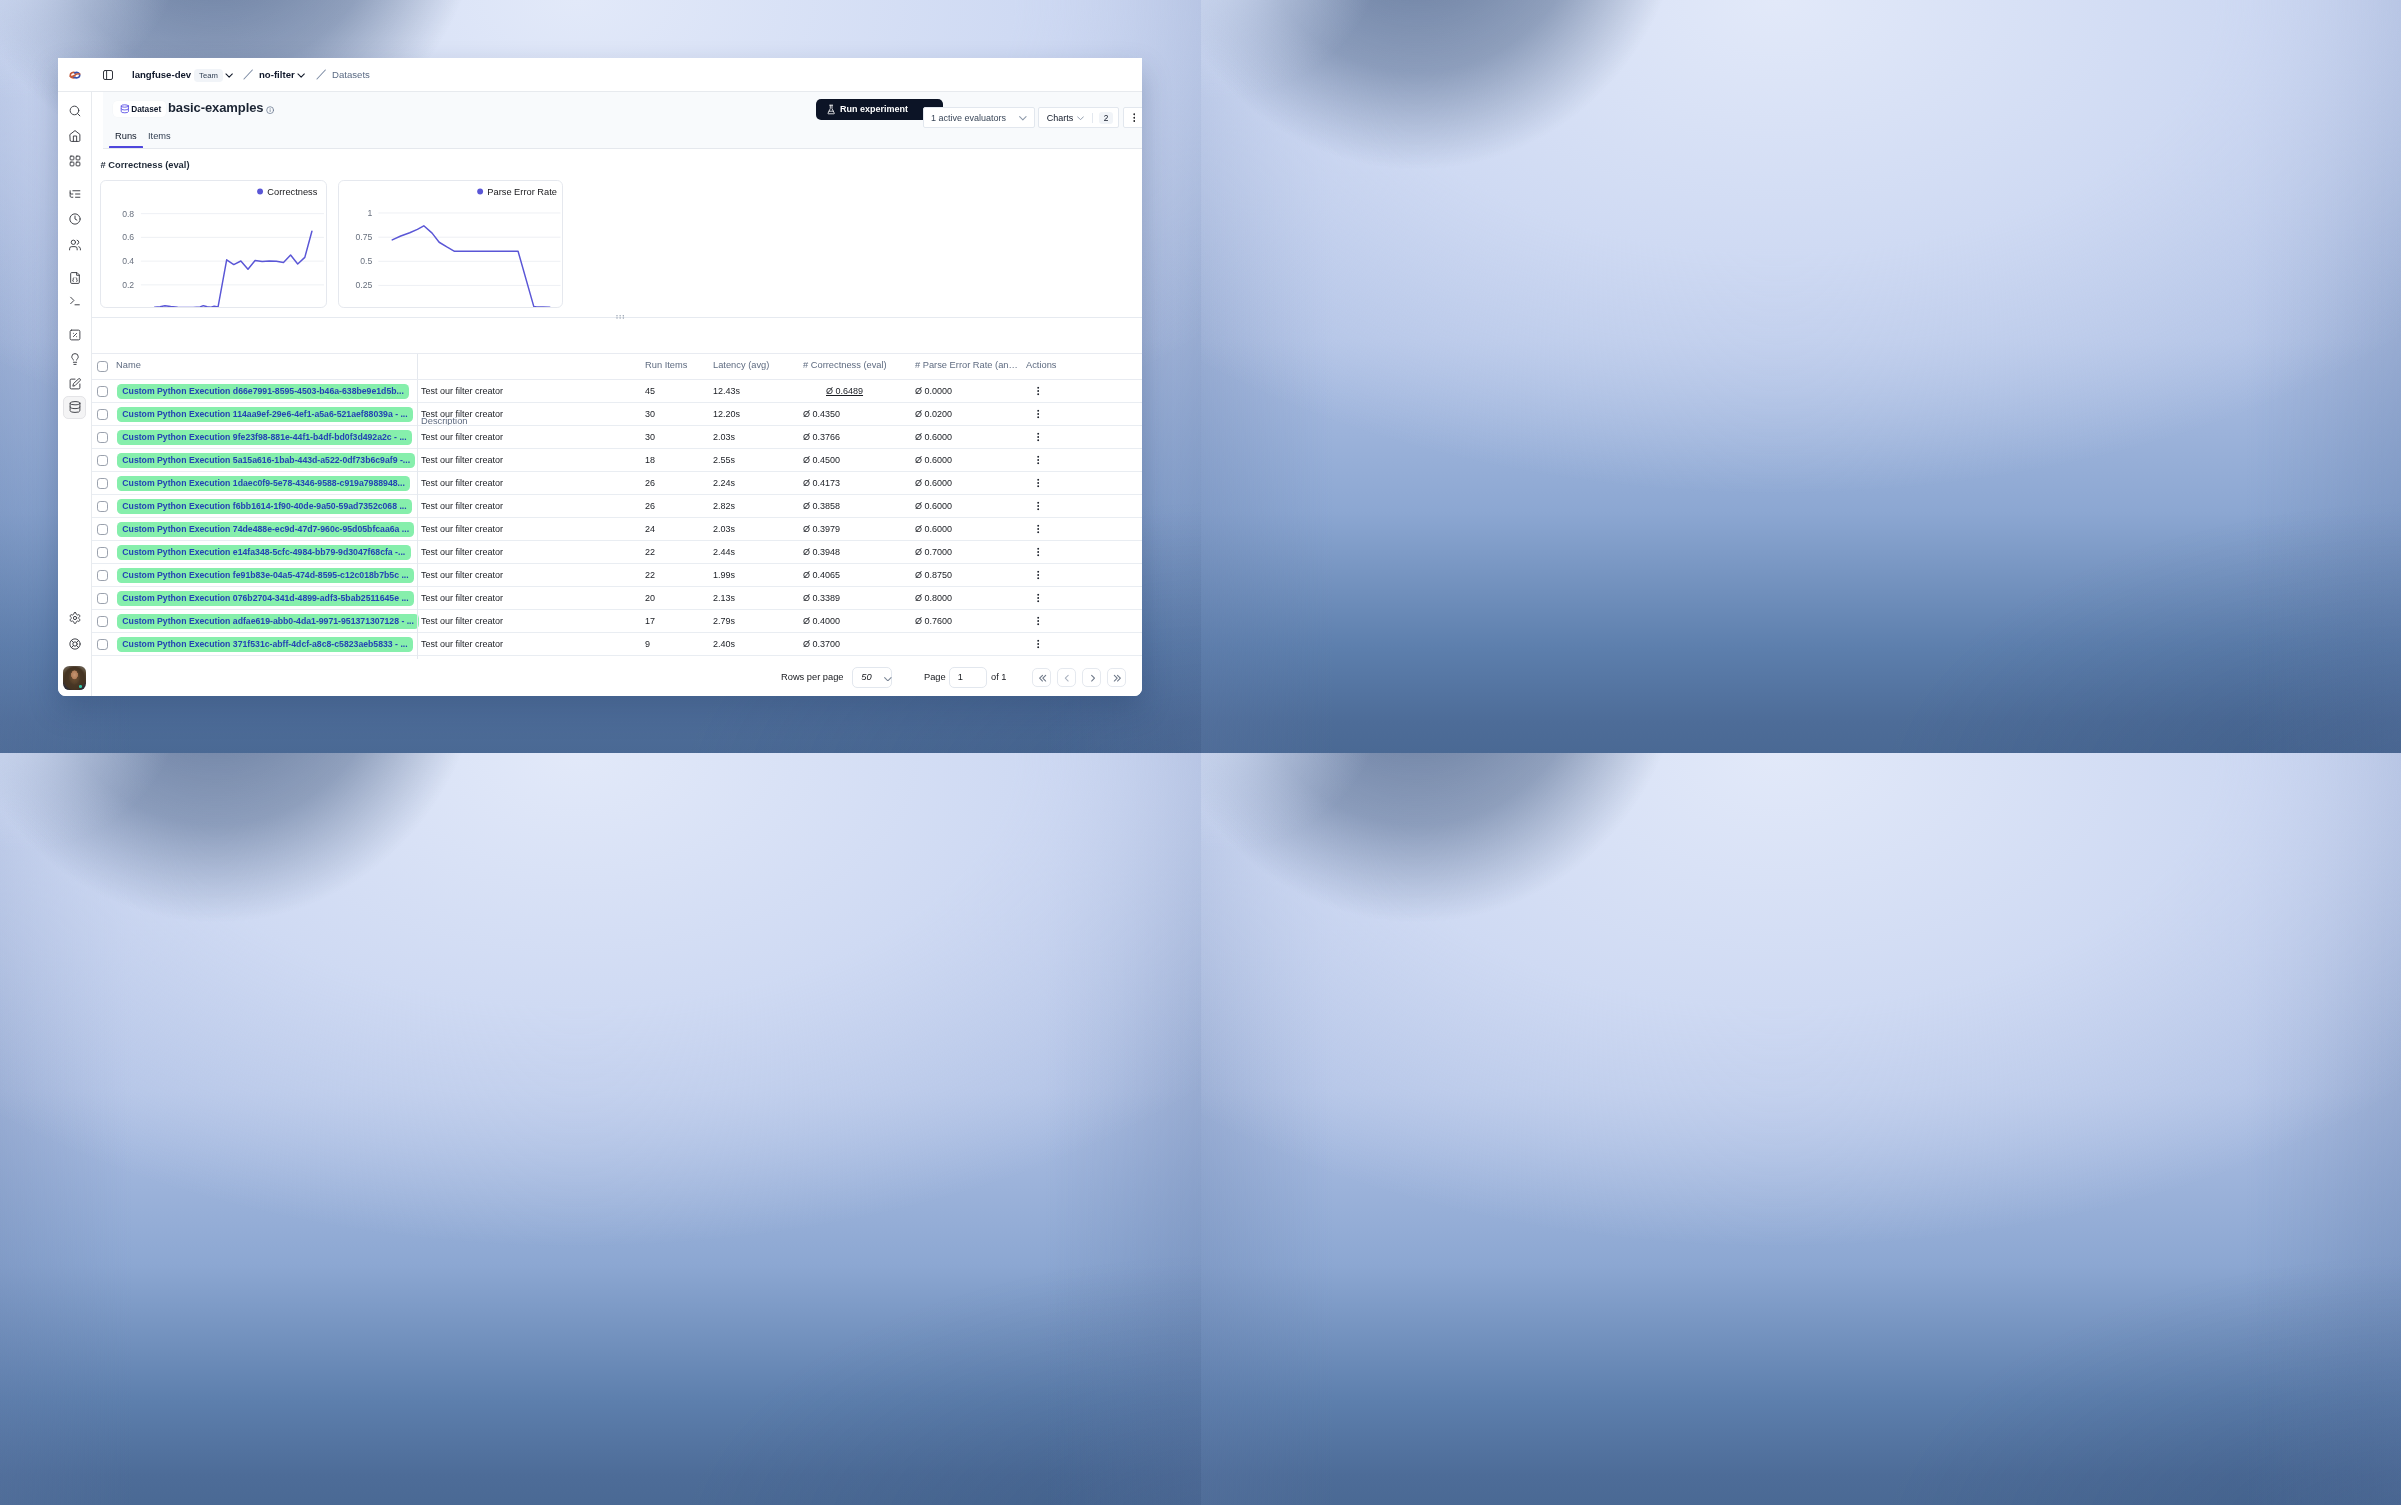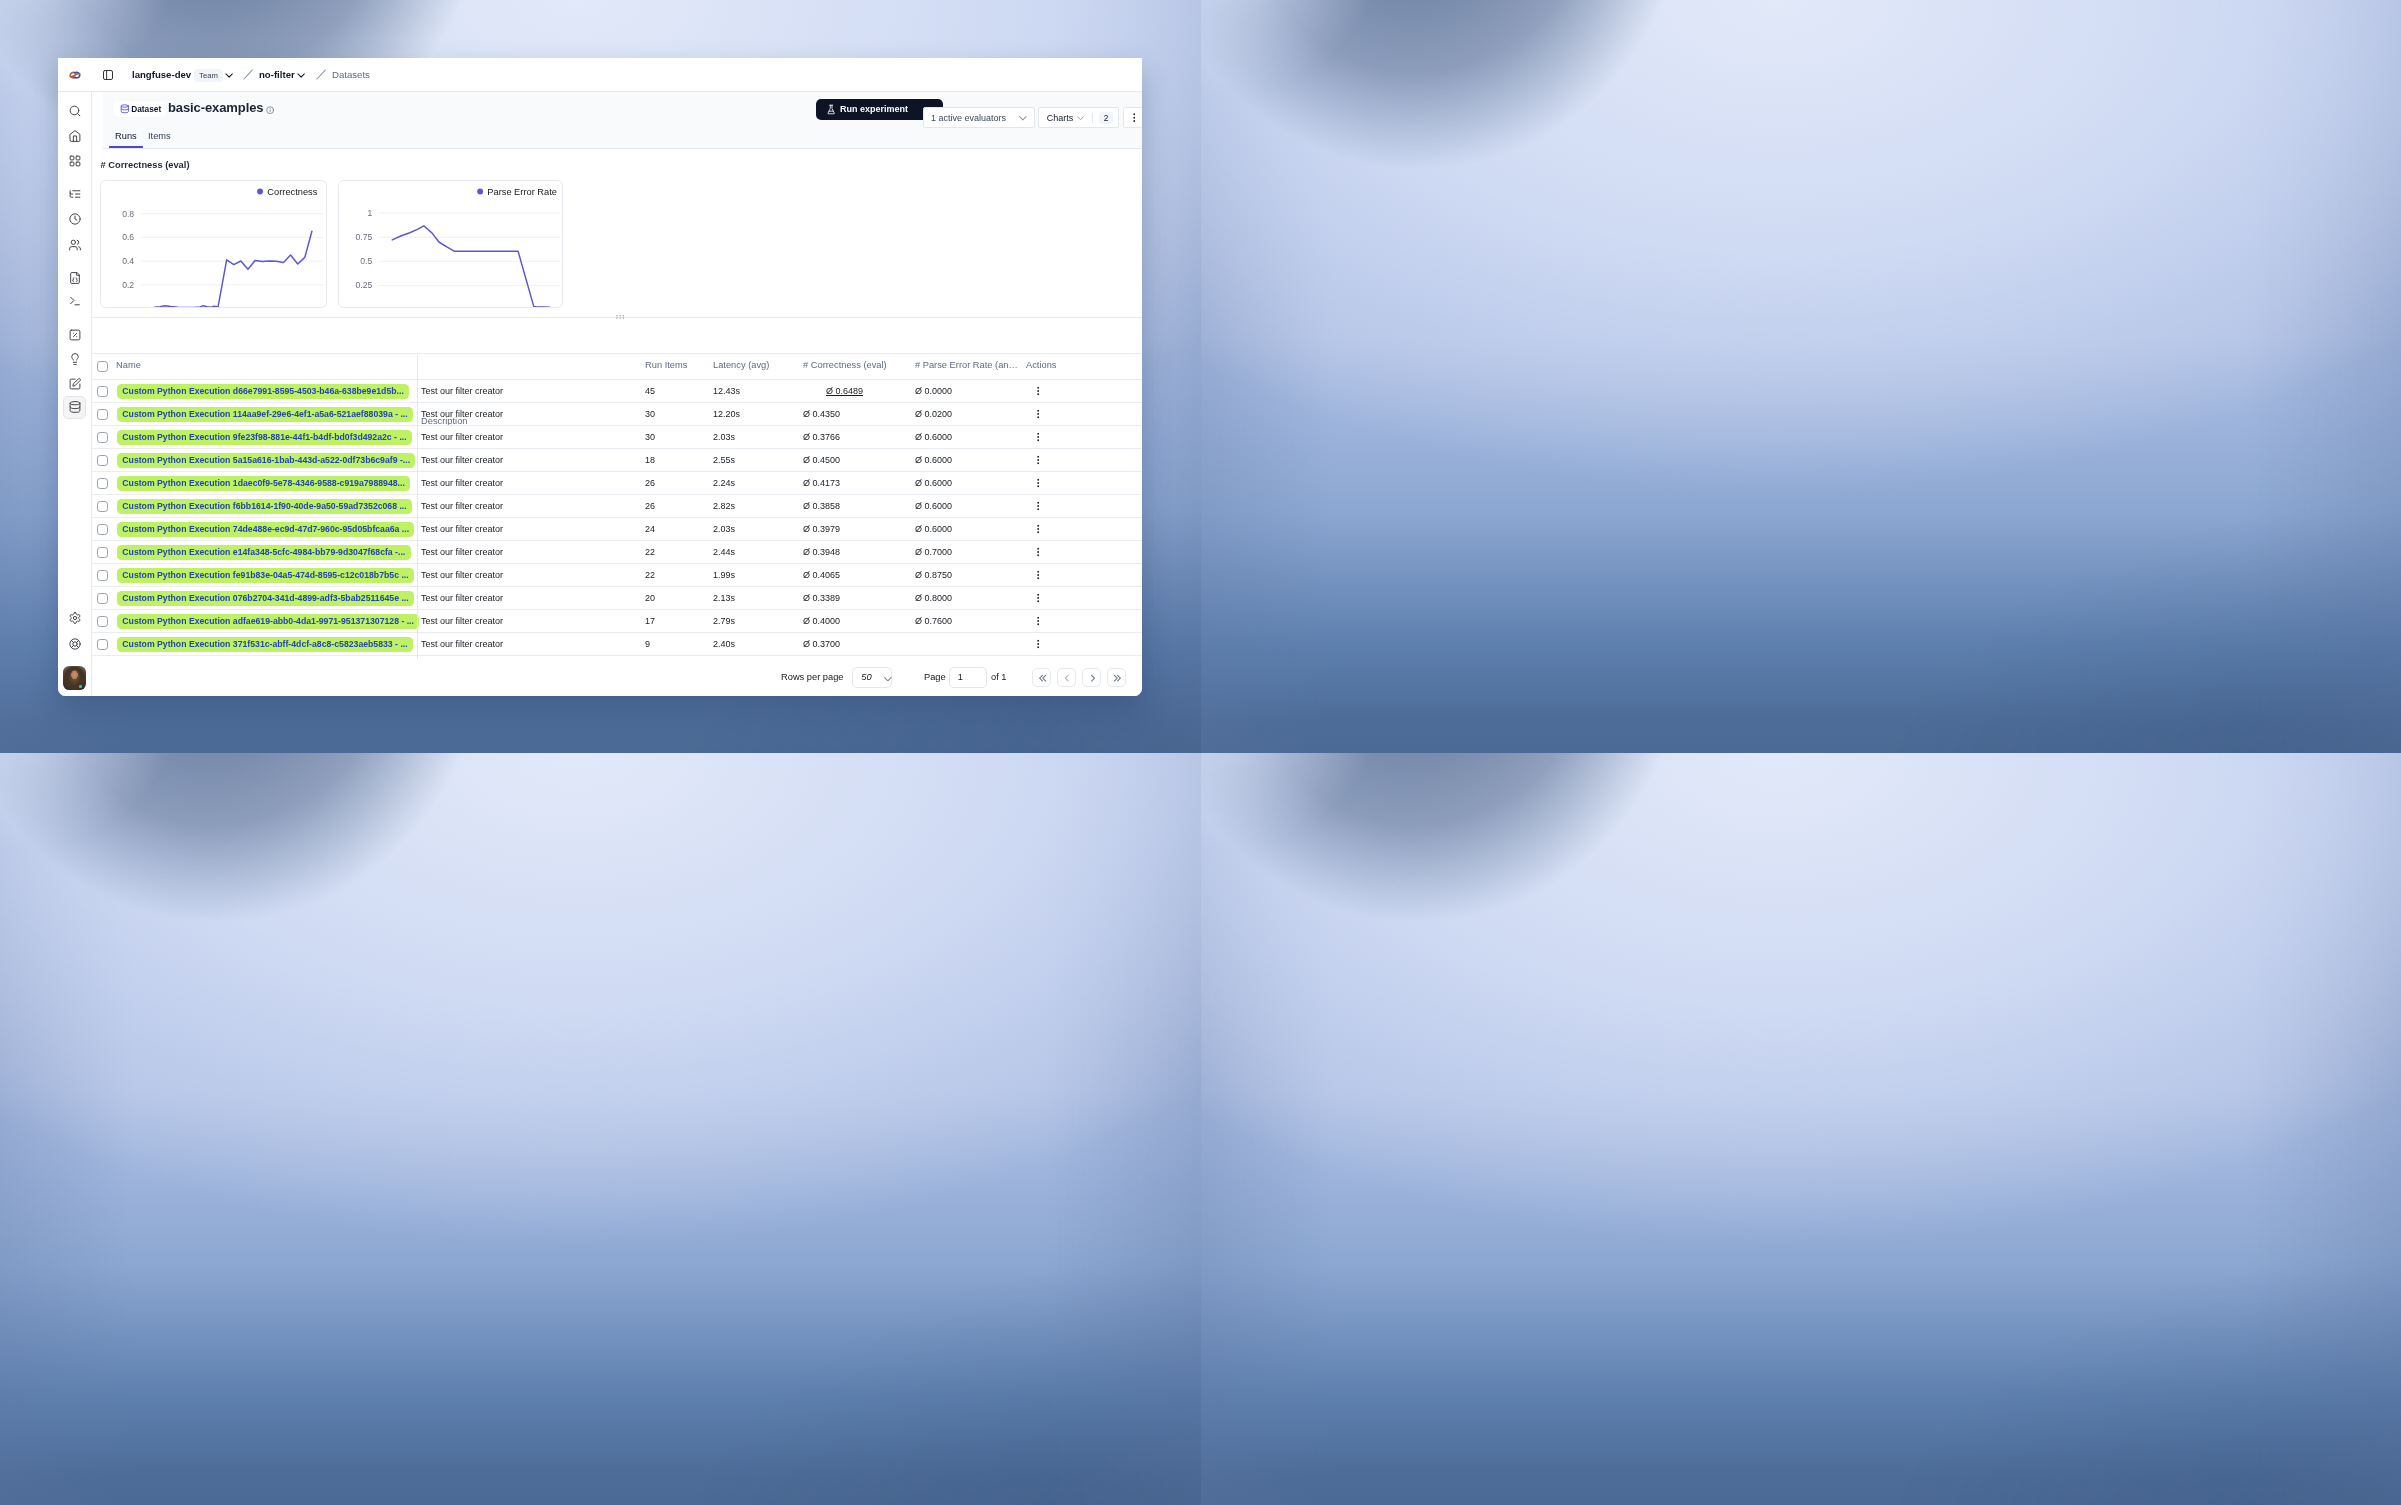--- a/index.html
+++ b/index.html
@@ -52,21 +52,21 @@
 
 
 .frow { position:absolute; left:33px; top:260px; right:0; height:36px; background:#fff; }
 
 
 .thead { position:absolute; left:33px; top:295px; right:0; height:27px; background:#fff; border-top:0.6px solid #e8ebf1; border-bottom:0.6px solid #e8ebf1; font-size:9.3px; color:#5e6b80; font-weight:500; }
 .rows { position:absolute; left:33px; top:322px; right:0; }
 .row { position:relative; height:23px; border-bottom:0.6px solid #e9edf2; }
 .namediv { position:absolute; left:326px; top:0; bottom:0; width:0.6px; background:#e4e8ee; }
 .cbx { position:absolute; left:6px; width:11px; height:11px; border:1px solid #9aa1ad; border-radius:3.2px; background:#fff; }
-.pill { position:absolute; left:26px; top:4.3px; height:14.7px; line-height:14.7px; background:#bef264; border-radius:4.5px; padding:0 5.3px; font-size:8.7px; font-weight:700; color:#2443b4; white-space:nowrap; }
+.pill { position:absolute; left:26px; top:4.3px; height:14.7px; line-height:14.7px; background:#86efac; border-radius:4.5px; padding:0 5.3px; font-size:8.7px; font-weight:700; color:#2443b4; white-space:nowrap; }
 .cell { position:absolute; top:0; height:23px; line-height:23px; font-size:9px; color:#191c22; white-space:nowrap; }
 .dots3 { position:absolute; left:944px; top:50%; transform:translateY(-50%); width:6.4px; height:9px; }
 
 
 .footer { position:absolute; left:33px; right:0; top:601px; bottom:0; background:#fff; }
 .fsel { position:absolute; top:8.3px; height:20.5px; background:#fff; border:0.6px solid #e2e7ee; border-radius:5.1px; }
 .pgbtn { position:absolute; top:9px; width:19px; height:19px; background:#fff; border:0.6px solid #e5e9ef; border-radius:5.1px; }
 .ftext { position:absolute; top:0; height:37px; line-height:37px; font-size:9.3px; color:#16181d; }
 </style>
 </head>

